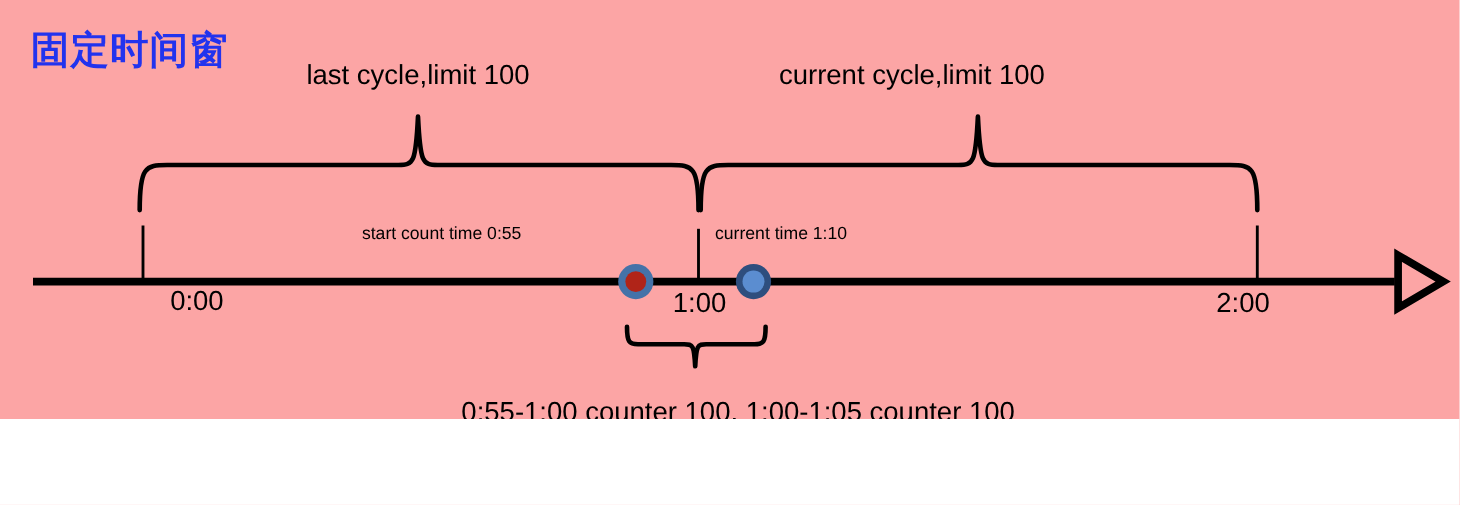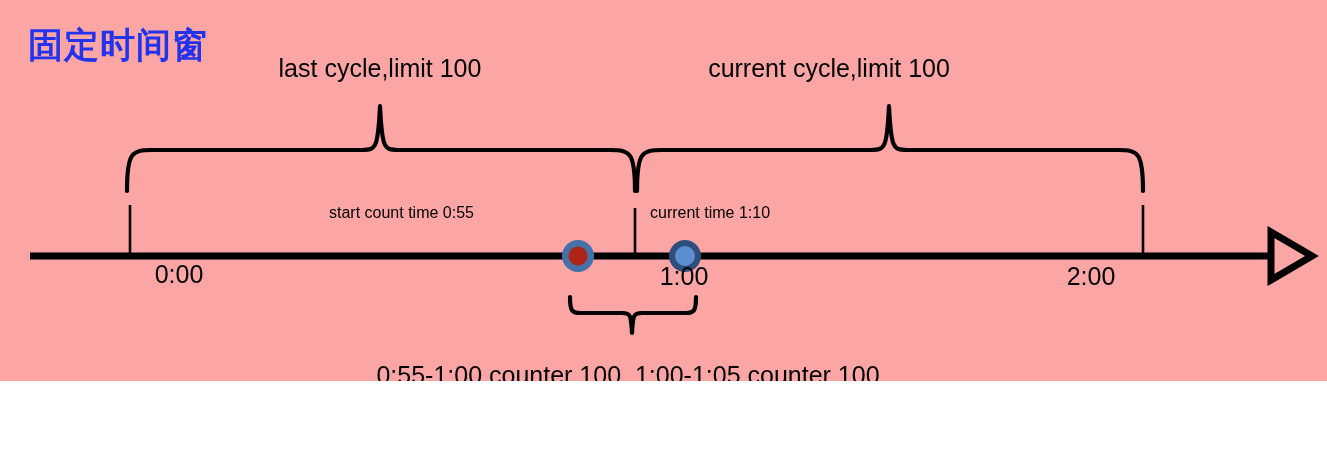--- a/index.html
+++ b/index.html
@@ -110,20 +110,20 @@
   <div class="lbl cycle-label" style="left:380px; top:54px;">last cycle,limit 100</div>
 
   <div class="lbl cycle-label" style="left:829px; top:54px;">current cycle,limit 100</div>
 
   <div class="lbl mid-label" style="left:329px; top:204px;">start count time 0:55</div>
 
   <div class="lbl mid-label" style="left:650px; top:204px;">current time 1:10</div>
 
   <div class="lbl tick-label" style="left:131px; top:260px;margin-left:48px;">0:00</div>
 
-  <div class="lbl tick-label" style="left:636px; top:262px;margin-left:48px;">1:00</div>
+  <div class="lbl tick-label" style="left:636px; top:262px;">1:00</div>
 
-  <div class="lbl tick-label" style="left:1091px; top:262px;">2:00</div>
+  <div class="lbl tick-label" style="left:1130px; top:262px;">2:00</div>
 
-  <div class="lbl footer-label" style="left:628px; top:361px;">0:55-1:00 counter 100, 1:00-1:05 counter 100</div>
+  <div class="lbl footer-label" style="left:671px; top:361px;">0:55-1:00 counter 100, 1:00-1:05 counter 100</div>
 
 
 </div>
 
 </body></html>

